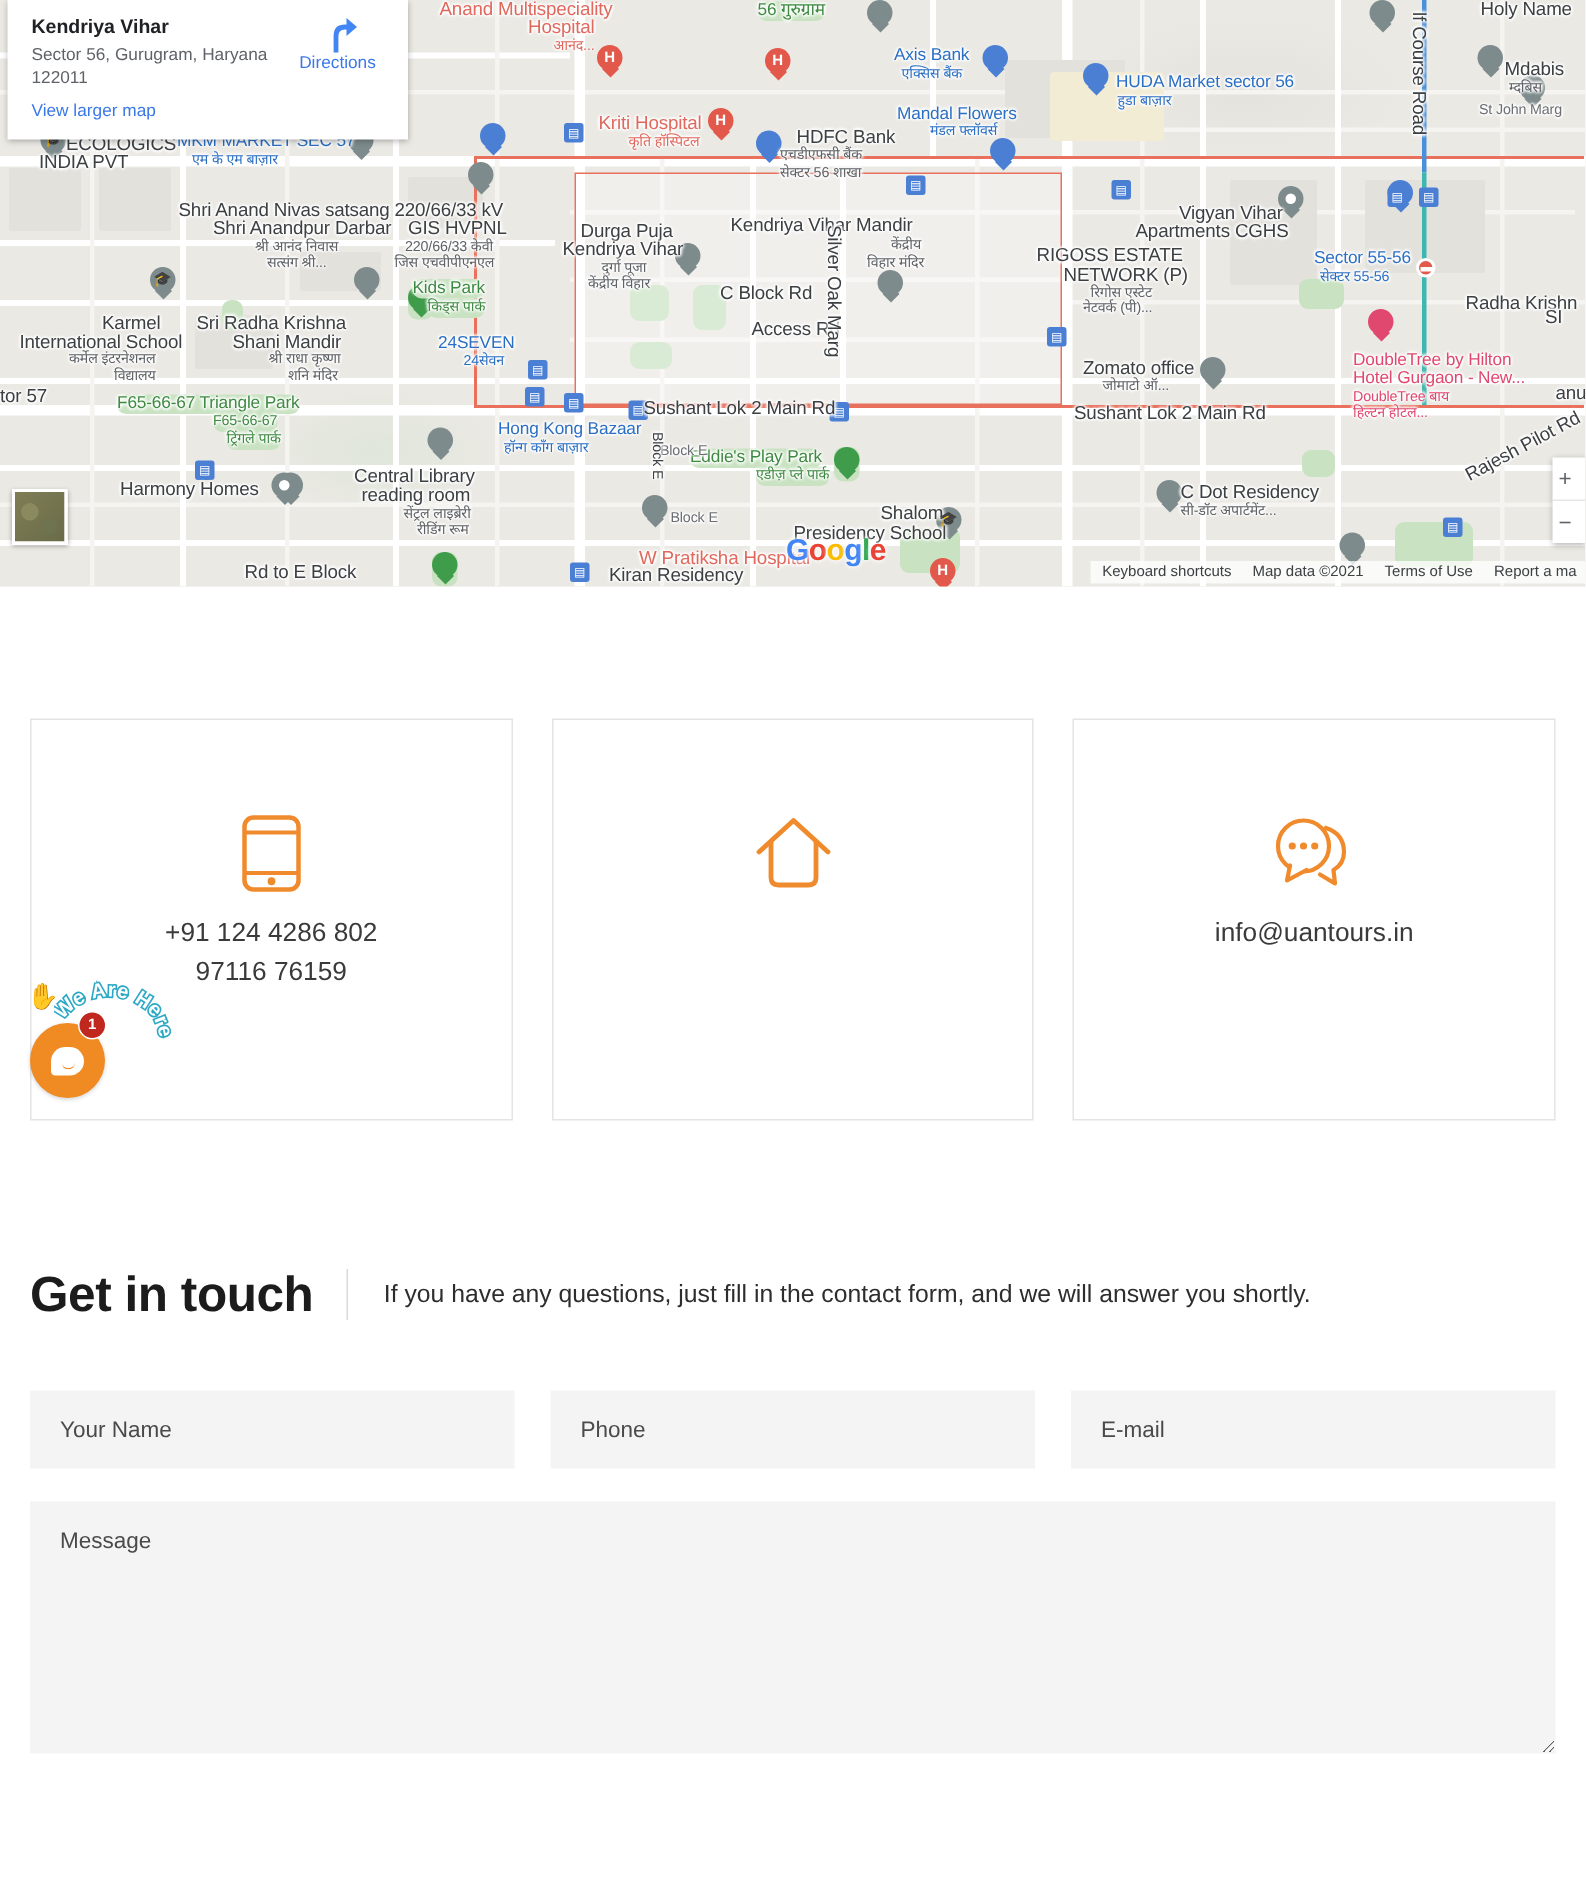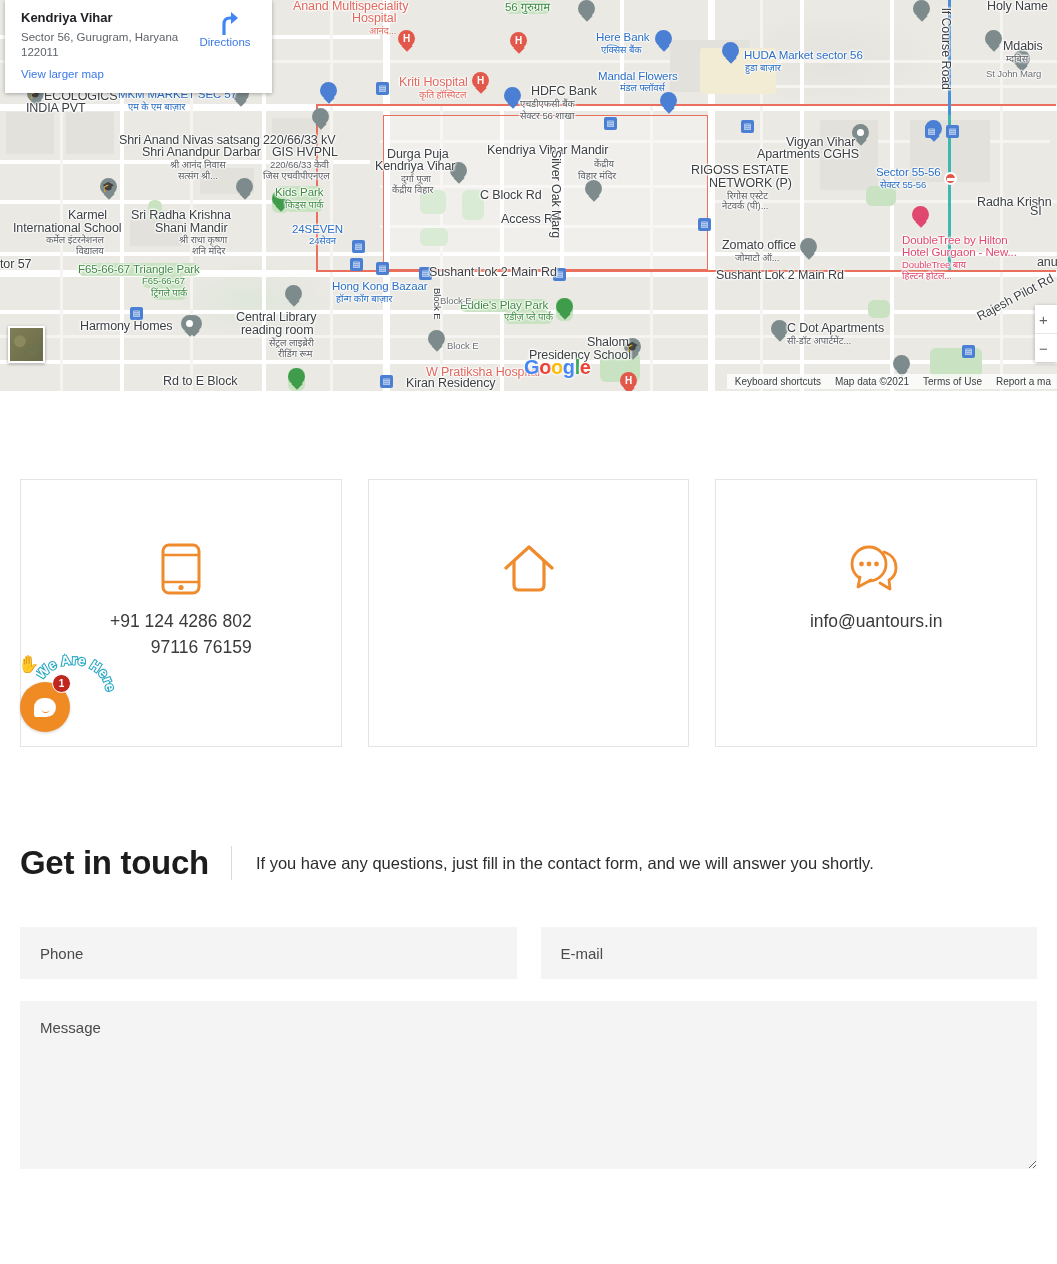--- a/index.html
+++ b/index.html
@@ -215,21 +215,21 @@
     min-height: 268px;
     display: flex;
     flex-direction: column;
     align-items: center;
     justify-content: flex-start;
     padding-top: 50px;
     background:#fff;
   }
   .card .cicon { height: 78px; display:flex; align-items:center; justify-content:center; }
   .card .ctext {
-    text-align: right;
+    text-align: center;
     color: #3a3a3a;
     font-size: 17.5px;
     line-height: 26px;
     font-weight: 400;
   }
 
   
   .git-row {
     display: flex;
     align-items: center;
@@ -556,21 +556,21 @@
 
   <div id="map-labels">
       <div class="mlabel hi" style="left: 12px; top: 90px; padding-left: 32px;">ECOLOGICS</div>
       <div class="mlabel hi" style="left: 26px; top: 102px;">INDIA PVT</div>
       <div class="mlabel blue" style="left: 118px; top: 88px;">MKM MARKET SEC 57</div>
       <div class="mlabel blue small" style="left: 128px; top: 101px;">एम के एम बाज़ार</div>
       <div class="mlabel red hi" style="left: 293px; top: 0px;">Anand Multispeciality</div>
       <div class="mlabel red hi" style="left: 352px; top: 12px;">Hospital</div>
       <div class="mlabel red small" style="left: 369px; top: 25px;">आनंद...</div>
       <div class="mlabel green" style="left: 505px; top: 1px;">56 गुरुग्राम</div>
-      <div class="mlabel blue" style="left: 596px; top: 31px;">Here Bank</div>
+      <div class="mlabel blue" style="left: 596px; top: 31px;">Axis Bank</div>
       <div class="mlabel blue small" style="left: 601px; top: 44px;">एक्सिस बैंक</div>
       <div class="mlabel blue" style="left: 744px; top: 49px;">HUDA Market sector 56</div>
       <div class="mlabel blue small" style="left: 745px; top: 62px;">हुडा बाज़ार</div>
       <div class="mlabel hi" style="left: 1003px; top: 40px;">Mdabis</div>
       <div class="mlabel small" style="left: 1006px; top: 53px;">म्दबिस</div>
       <div class="mlabel dev" style="left: 986px; top: 68px;">St John Marg</div>
       <div class="mlabel red hi" style="left: 399px; top: 76px;">Kriti Hospital</div>
       <div class="mlabel red small" style="left: 419px; top: 89px;">कृति हॉस्पिटल</div>
       <div class="mlabel hi" style="left: 531px; top: 85px;">HDFC Bank</div>
       <div class="mlabel small" style="left: 520px; top: 98px;">एचडीएफसी बैंक</div>
@@ -632,21 +632,21 @@
       <div class="mlabel hi" style="left: 241px; top: 324px;">reading room</div>
       <div class="mlabel small" style="left: 269px; top: 337px;">सेंट्रल लाइब्रेरी</div>
       <div class="mlabel small" style="left: 278px; top: 348px;">रीडिंग रूम</div>
       <div class="mlabel green" style="left: 460px; top: 299px;">Eddie's Play Park</div>
       <div class="mlabel green small" style="left: 504px; top: 311px;">एडीज़ प्ले पार्क</div>
       <div class="mlabel hi" style="left: 429px; top: 266px;">Sushant Lok 2 Main Rd</div>
       <div class="mlabel hi" style="left: 716px; top: 269px;">Sushant Lok 2 Main Rd</div>
       <div class="mlabel hi" style="left: 587px; top: 336px;">Shalom</div>
       <div class="mlabel hi" style="left: 529px; top: 349px;">Presidency School</div>
       <div class="mlabel red hi" style="left: 426px; top: 366px;">W Pratiksha Hospital</div>
-      <div class="mlabel hi" style="left: 787px; top: 322px;">C Dot Apartments</div>
+      <div class="mlabel hi" style="left: 787px; top: 322px;">C Dot Residency</div>
       <div class="mlabel small" style="left: 787px; top: 335px;">सी-डॉट अपार्टमेंट...</div>
       <div class="mlabel hi" style="left: 163px; top: 375px;">Rd to E Block</div>
       <div class="mlabel hi" style="left: 406px; top: 377px;">Kiran Residency</div>
       <div class="mlabel dev" style="left: 440px; top: 295px;">Block E</div>
       <div class="mlabel dev" style="left: 447px; top: 340px;">Block E</div>
       <div class="mlabel hi" style="left: 1037px; top: 256px;">anur</div>
       <div class="mlabel hi" style="left: 1030px; top: 205px;">SI</div>
       <div class="mlabel hi" style="left: 987px; top: 0px;">Holy Name</div>
     </div>
 
@@ -736,20 +736,21 @@
 </div>
 
 <div class="git-row">
   <div class="git-title">Get in touch</div>
   <div class="git-div"></div>
   <div class="git-sub">If you have any questions, just fill in the contact form, and we will answer you shortly.</div>
 </div>
 
 <form class="form">
   <div class="form-row">
+    <input class="fld" type="text" placeholder="Your Name" style="">
     <input class="fld" type="text" placeholder="Phone" style="">
     <input class="fld" type="text" placeholder="E-mail" style="">
   </div>
   <textarea class="msg" placeholder="Message" style=""></textarea>
 </form>
 
 <div class="spacer"></div>
 
 <div class="chat-widget">
   <div class="chat-hand">✋</div>

